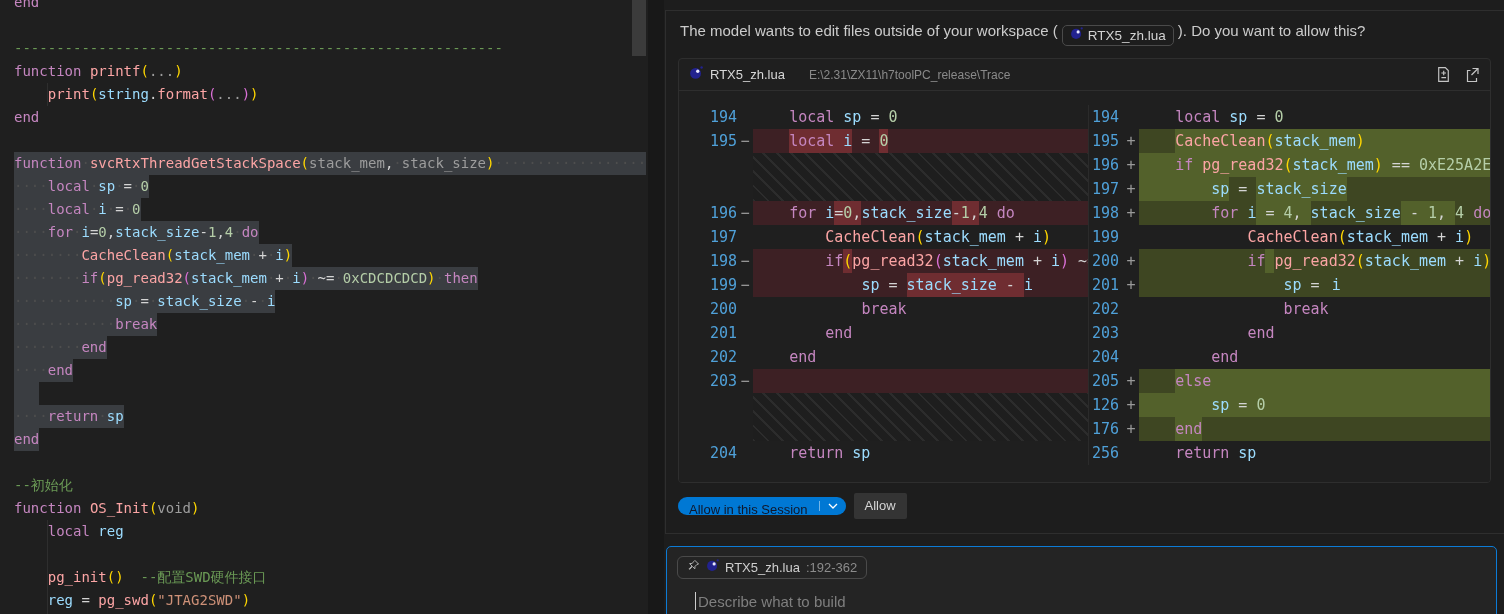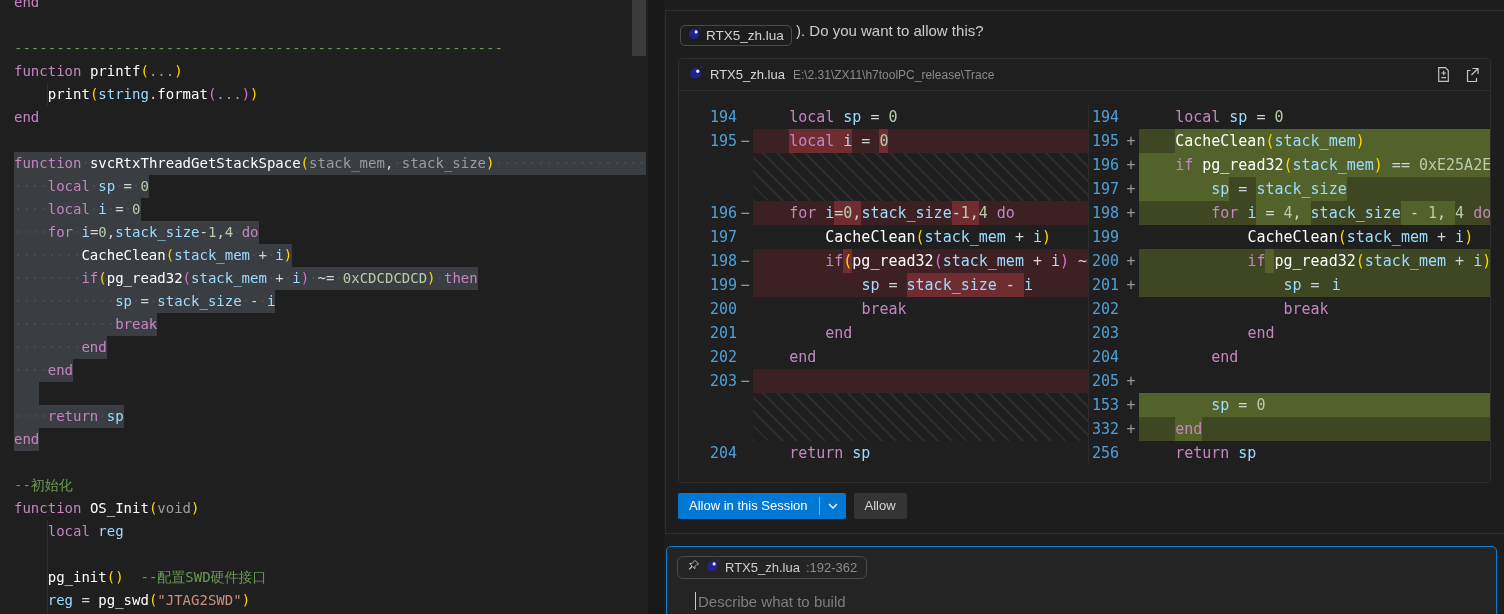--- a/index.html
+++ b/index.html
@@ -13,41 +13,41 @@
   .ed-lines{ margin-top:-9px; padding-left:14px;
              font:14px/23px "DejaVu Sans Mono", monospace; white-space:pre; }
   .cl{ height:23px; white-space:pre; }
   .selbox{ display:inline-block; background:#3a3d41; }
   .guide{ position:absolute; width:1px; background:#2e2e2e; }
   .ed-scroll{ position:absolute; right:2px; top:0; width:14px; height:56px;
               background:#3b3b3b; }
   .gap{ position:absolute; left:648px; top:0; width:16px; height:614px; background:#181818; }
 
   
-  .c-kw{color:#C586C0} .c-fn{color:#ffffff} .c-var{color:#9CDCFE}
+  .c-kw{color:#C586C0} .c-fn{color:#fca5a5} .c-var{color:#9CDCFE}
   .c-num{color:#B5CEA8} .c-op{color:#D4D4D4} .c-p1{color:#FFD700}
   .c-p2{color:#DA70D6} .c-str{color:#CE9178} .c-cmt{color:#6A9955}
   .c-ws{color:#4e4e4e} .c-gry{color:#9d9d9d}
   .c-barD{flex:0 0 3px; background:#a63a40}
   .c-barA{flex:0 0 3px; background:#6d7c34}
 
   
   .panel{ position:absolute; left:664px; top:0; width:840px; height:614px;
           background:#1d1d1d; }
   .confirm{ position:absolute; left:1px; top:10px; width:839px; height:524px;
             border:1px solid #2e2e2e; border-right:none; background:#1d1d1d; }
   .msg{ padding:11px 14px 12px; font-size:15px; color:#cccccc; }
   .chip{ display:inline-flex; align-items:center; gap:5px; vertical-align:-4px;
          border:1px solid #4a4a4a; border-radius:5px; padding:1px 7px 2px; font-size:13.5px; color:#d3d3d3;}
   .card{ margin:0 13px 0 12px; border:1px solid #2e2e2e; border-radius:4px;
          background:#1f1f1f; overflow:hidden; }
   .card-hd{ display:flex; align-items:center; height:32px; padding:0 10px;
             border-bottom:1px solid #2e2e2e; }
   .fname{ font-size:13px; color:#d7d7d7; margin-left:7px; }
-  .fpath{ font-size:12px; color:#8a8a8a; margin-left:8px; flex:1;
+  .fpath{ font-size:12px; color:#8a8a8a; margin-left:24px; flex:1;
           white-space:nowrap; overflow:hidden; }
   .hd-ic{ margin-left:12px; display:flex; align-items:center; cursor:pointer; }
 
   
   .diffwrap{ display:flex; padding:14px 0 17px; background:#1f1f1f; }
   .pane-l{ width:410px; border-right:1px solid #2b2b2b; overflow:hidden; }
   .pane-r{ flex:1; overflow:hidden; }
   .drow{ display:flex; height:24px; line-height:24px; white-space:pre;
          overflow:hidden; font:15px/24px "DejaVu Sans Mono", monospace; }
   .hatchrow{ height:48px; }
@@ -57,22 +57,22 @@
   .dmark{ flex:0 0 16px; color:#9a9a9a; text-align:center; }
   .dcode{ flex:1; display:flex; overflow:hidden; }
   .dfill{ flex:1; }
   .pane-l .dgut{ flex:0 0 74px; }
   .gL{ background:#3d2024 } .gH{ background:#6f2d31 }
   .aL{ background:#3e4622 } .aH{ background:#53612b }
   .hatch{ background:repeating-linear-gradient(45deg,#2c2c2c 0 2px,#1e1e1e 2px 10px); }
 
   
   .btnrow{ display:flex; align-items:center; gap:8px; padding:10px 12px; }
-  .btn-allow{ display:flex; align-items:stretch; background:#0078d4; border-radius:2px;
-              color:#ffffff; font-size:13px; cursor:pointer; height:26px; }
+  .btn-allow{ display:flex; align-items:stretch; background:#0078d4; border-radius:10px;
+              color:#0f172a; font-size:13px; cursor:pointer; height:18px; }
   .btn-allow .main{ padding:5px 11px 0; }
   .btn-allow .sep{ width:1px; background:rgba(255,255,255,.45); margin:4px 0; }
   .btn-allow .chev{ display:flex; align-items:center; padding:0 8px; }
   .btn-skip{ background:#343434; color:#d6d6d6; border-radius:2px; font-size:13px;
              height:26px; padding:5px 11px 0; cursor:pointer; }
 
   
   .chat{ position:absolute; left:2px; top:546px; width:831px; height:90px;
          border:1px solid #0c7bd6; border-radius:5px; background:#242424; }
   .pill{ display:inline-flex; align-items:center; gap:6px; margin:9px 0 0 10px;
@@ -93,20 +93,21 @@
     <div class="guide" style="left:47px; top:83px; height:23px;"></div>
     <div class="guide" style="left:47px; top:520px; height:94px;"></div>
     <div class="ed-scroll"></div>
   </div>
   <div class="gap"></div>
 
   <div class="panel">
 
     <div class="confirm">
       <div class="msg">
+        <span>The model wants to edit files outside of your workspace (</span>
         <span class="chip">
           <span>
             <svg width="13" height="13" viewBox="0 0 16 16">
                 <circle cx="7.5" cy="8.5" r="6.2" fill="#22228f"></circle>
                 <circle cx="10" cy="6" r="1.9" fill="#e8e8ff"></circle>
                 <circle cx="14.4" cy="1.8" r="1.4" fill="#22228f"></circle>
               </svg>
           </span>
           <span>RTX5_zh.lua</span>
         </span>
@@ -159,23 +160,23 @@
               <div class="drow"><span class="dnum">195</span><span class="dmark">+</span><div class="dcode"><span class="c-op aL">    </span><span class="c-fn aH">CacheClean</span><span class="c-p1 aH">(</span><span class="c-var aH">stack_mem</span><span class="c-p1 aH">)</span><div class="dfill aH"></div></div></div>
               <div class="drow"><span class="dnum">196</span><span class="dmark">+</span><div class="dcode"><span class="c-op aH">    </span><span class="c-kw aH">if</span><span class="c-op aH"> </span><span class="c-fn aH">pg_read32</span><span class="c-p1 aH">(</span><span class="c-var aH">stack_mem</span><span class="c-p1 aH">)</span><span class="c-op aH"> == </span><span class="c-num aH">0xE25A2EA2</span><div class="dfill aH"></div></div></div>
               <div class="drow"><span class="dnum">197</span><span class="dmark">+</span><div class="dcode"><span class="c-op aH">        </span><span class="c-var aH">sp</span><span class="c-op aL"> = </span><span class="c-var aH">stack_size</span><div class="dfill aL"></div></div></div>
               <div class="drow"><span class="dnum">198</span><span class="dmark">+</span><div class="dcode"><span class="c-op aL">        </span><span class="c-kw aL">for</span><span class="c-op aL"> </span><span class="c-var aL">i</span><span class="c-op aH"> = </span><span class="c-num aH">4</span><span class="c-op aH">, </span><span class="c-var aL">stack_size</span><span class="c-op aH"> - </span><span class="c-num aH">1</span><span class="c-op aH">, </span><span class="c-num aL">4</span><span class="c-op aL"> </span><span class="c-kw aL">do</span><div class="dfill aL"></div></div></div>
               <div class="drow"><span class="dnum">199</span><span class="dmark"></span><div class="dcode"><span class="c-op">            </span><span class="c-fn">CacheClean</span><span class="c-p1">(</span><span class="c-var">stack_mem</span><span class="c-op"> + </span><span class="c-var">i</span><span class="c-p1">)</span></div></div>
               <div class="drow"><span class="dnum">200</span><span class="dmark">+</span><div class="dcode"><span class="c-op aL">            </span><span class="c-kw aL">if</span><span class="c-op aH"> </span><span class="c-fn aL">pg_read32</span><span class="c-p1 aL">(</span><span class="c-var aL">stack_mem</span><span class="c-op aL"> + </span><span class="c-var aL">i</span><span class="c-p1 aL">)</span><div class="dfill aL"></div></div></div>
               <div class="drow"><span class="dnum">201</span><span class="dmark">+</span><div class="dcode"><span class="c-op aL">                </span><span class="c-var aL">sp</span><span class="c-op aL"> = </span><span class="c-barA aL"></span><span class="c-var aL">i</span><div class="dfill aL"></div></div></div>
               <div class="drow"><span class="dnum">202</span><span class="dmark"></span><div class="dcode"><span class="c-op">                </span><span class="c-kw">break</span></div></div>
               <div class="drow"><span class="dnum">203</span><span class="dmark"></span><div class="dcode"><span class="c-op">            </span><span class="c-kw">end</span></div></div>
               <div class="drow"><span class="dnum">204</span><span class="dmark"></span><div class="dcode"><span class="c-op">        </span><span class="c-kw">end</span></div></div>
-              <div class="drow"><span class="dnum">205</span><span class="dmark">+</span></div>
-              <div class="drow"><span class="dnum">153</span><span class="dmark">+</span><div class="dcode"><span class="c-op aH">        </span><span class="c-var aH">sp</span><span class="c-op aH"> = </span><span class="c-num aH">0</span><div class="dfill aH"></div></div></div>
-              <div class="drow"><span class="dnum">332</span><span class="dmark">+</span><div class="dcode"><span class="c-op aL">    </span><span class="c-kw aH">end</span><div class="dfill aL"></div></div></div>
+              <div class="drow"><span class="dnum">205</span><span class="dmark">+</span><div class="dcode"><span class="c-op aL">    </span><span class="c-kw aH">else</span><div class="dfill aH"></div></div></div>
+              <div class="drow"><span class="dnum">126</span><span class="dmark">+</span><div class="dcode"><span class="c-op aH">        </span><span class="c-var aH">sp</span><span class="c-op aH"> = </span><span class="c-num aH">0</span><div class="dfill aH"></div></div></div>
+              <div class="drow"><span class="dnum">176</span><span class="dmark">+</span><div class="dcode"><span class="c-op aL">    </span><span class="c-kw aH">end</span><div class="dfill aL"></div></div></div>
               <div class="drow"><span class="dnum">256</span><span class="dmark"></span><div class="dcode"><span class="c-op">    </span><span class="c-kw">return</span><span class="c-op"> </span><span class="c-var">sp</span></div></div>
             </div>
         </div>
       </div>
 
       <div class="btnrow">
         <div class="btn-allow">
           <span class="main">Allow in this Session</span>
           <span class="sep"></span>
           <span class="chev">

